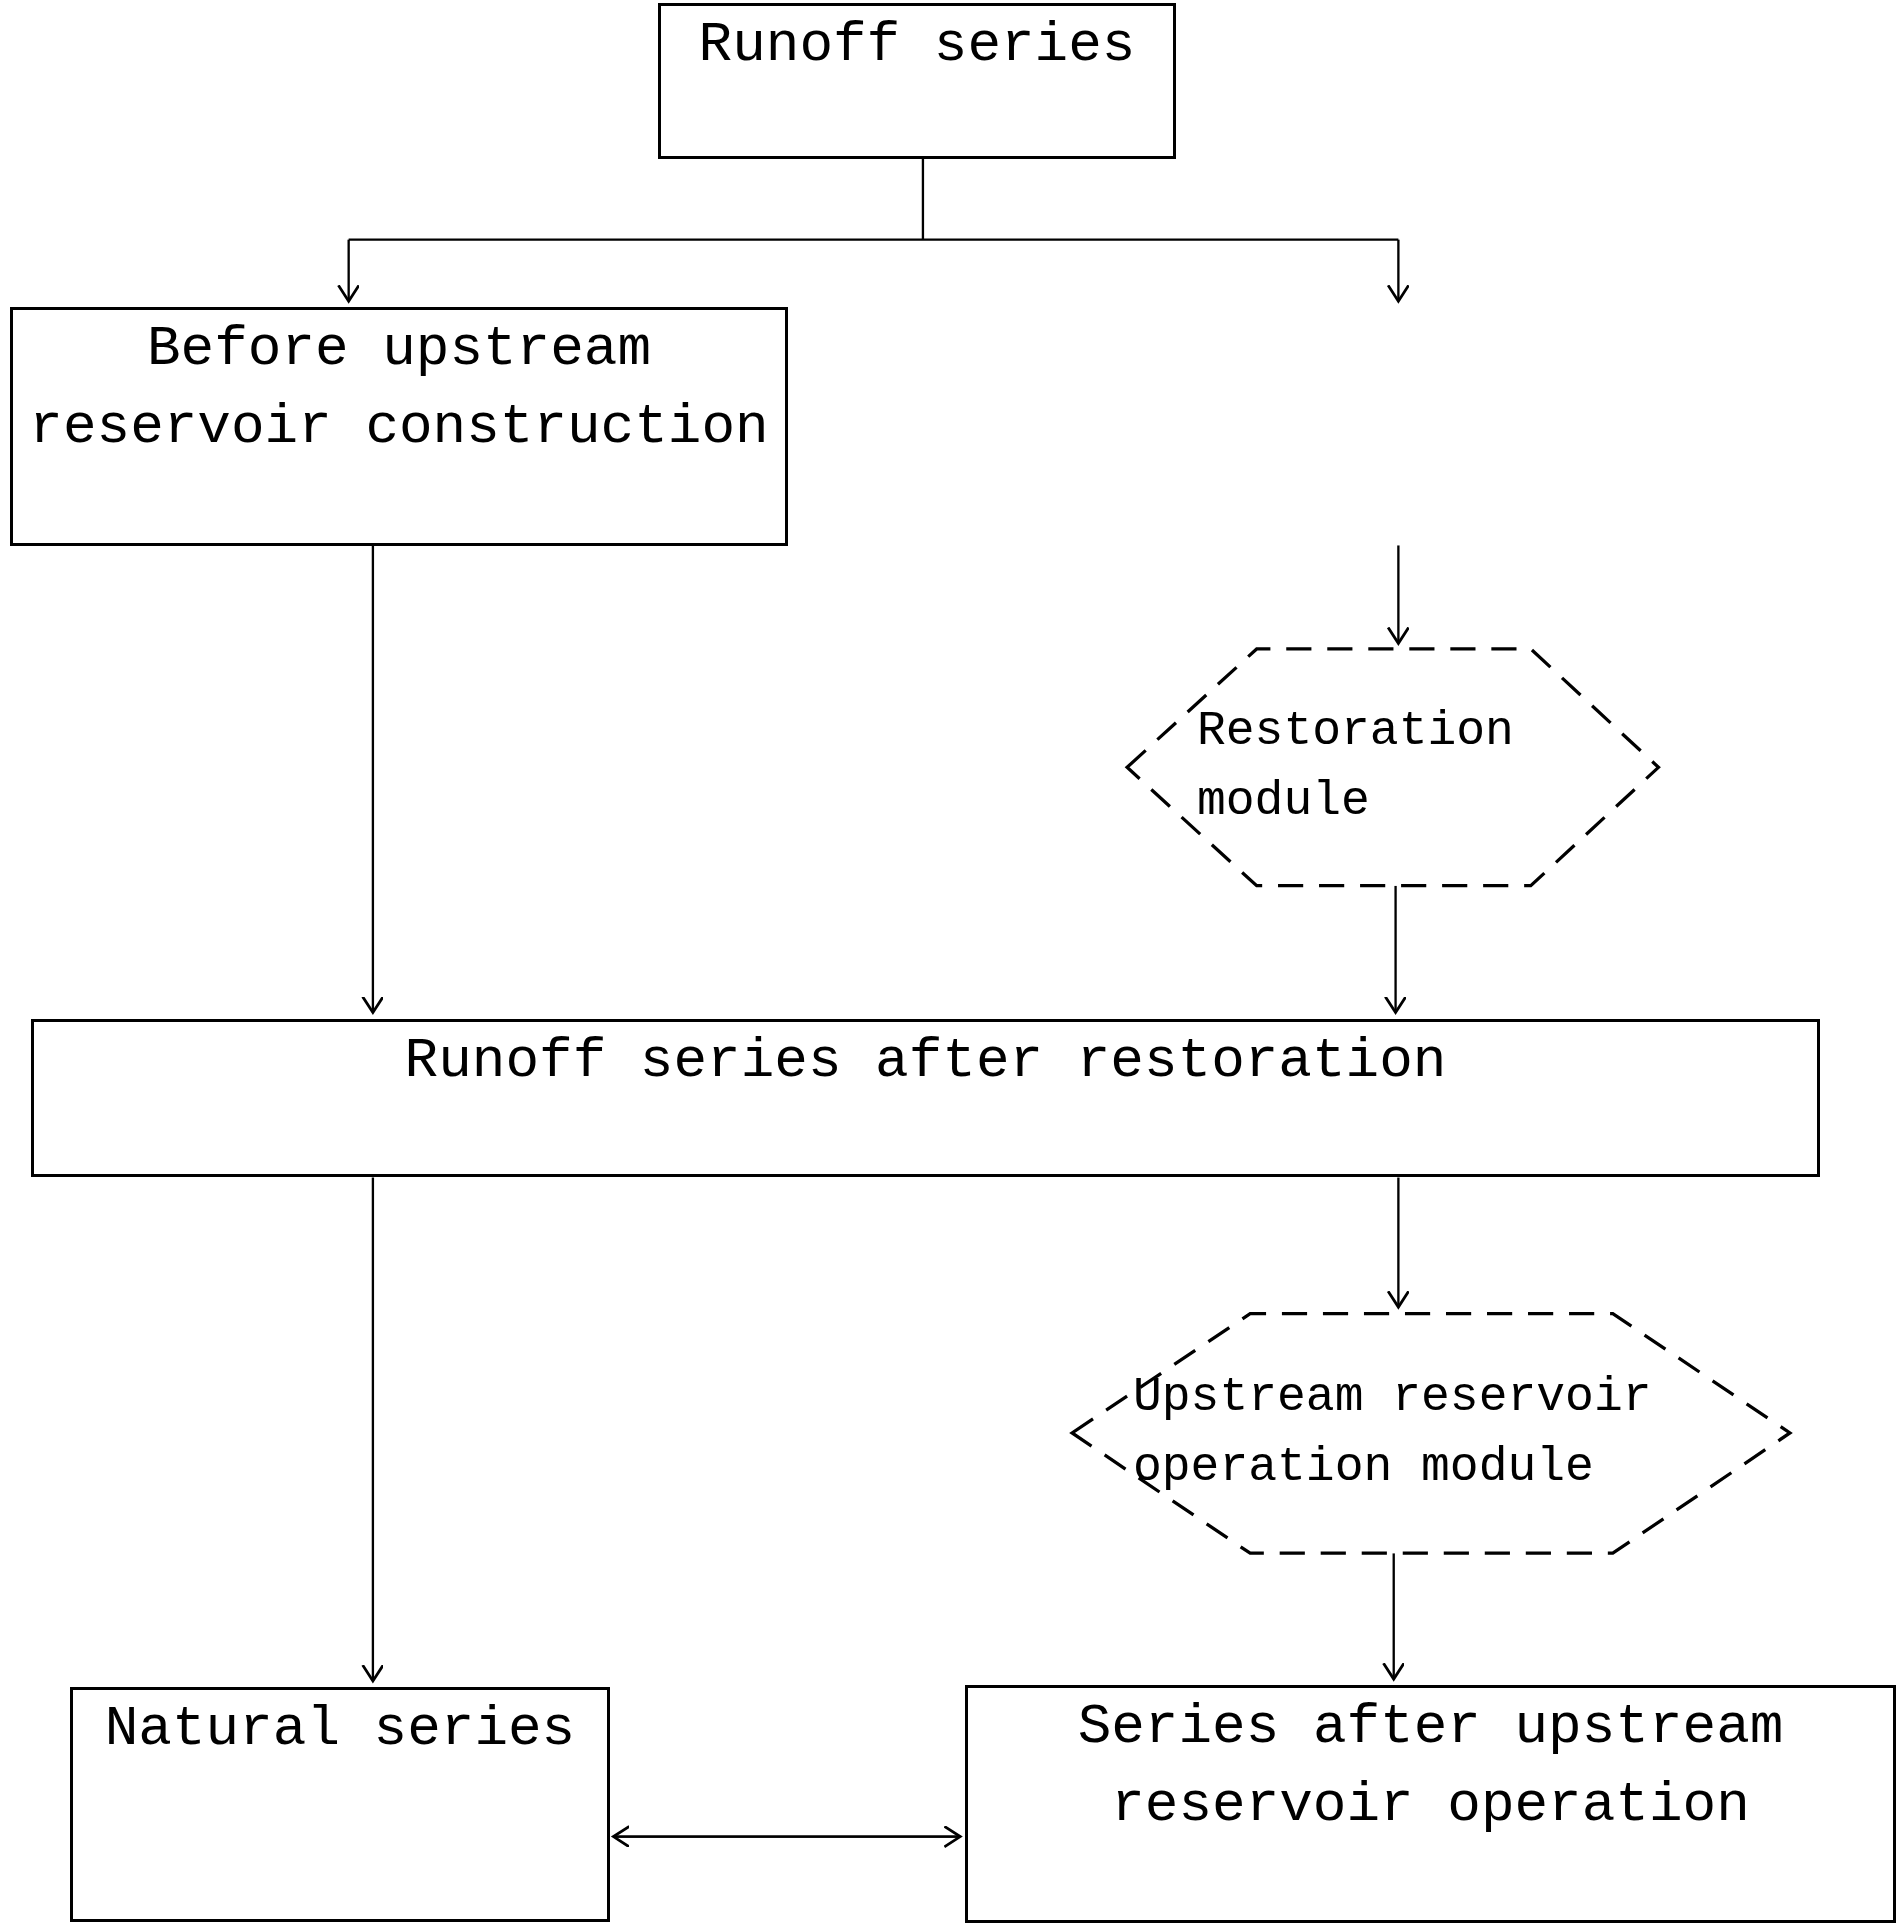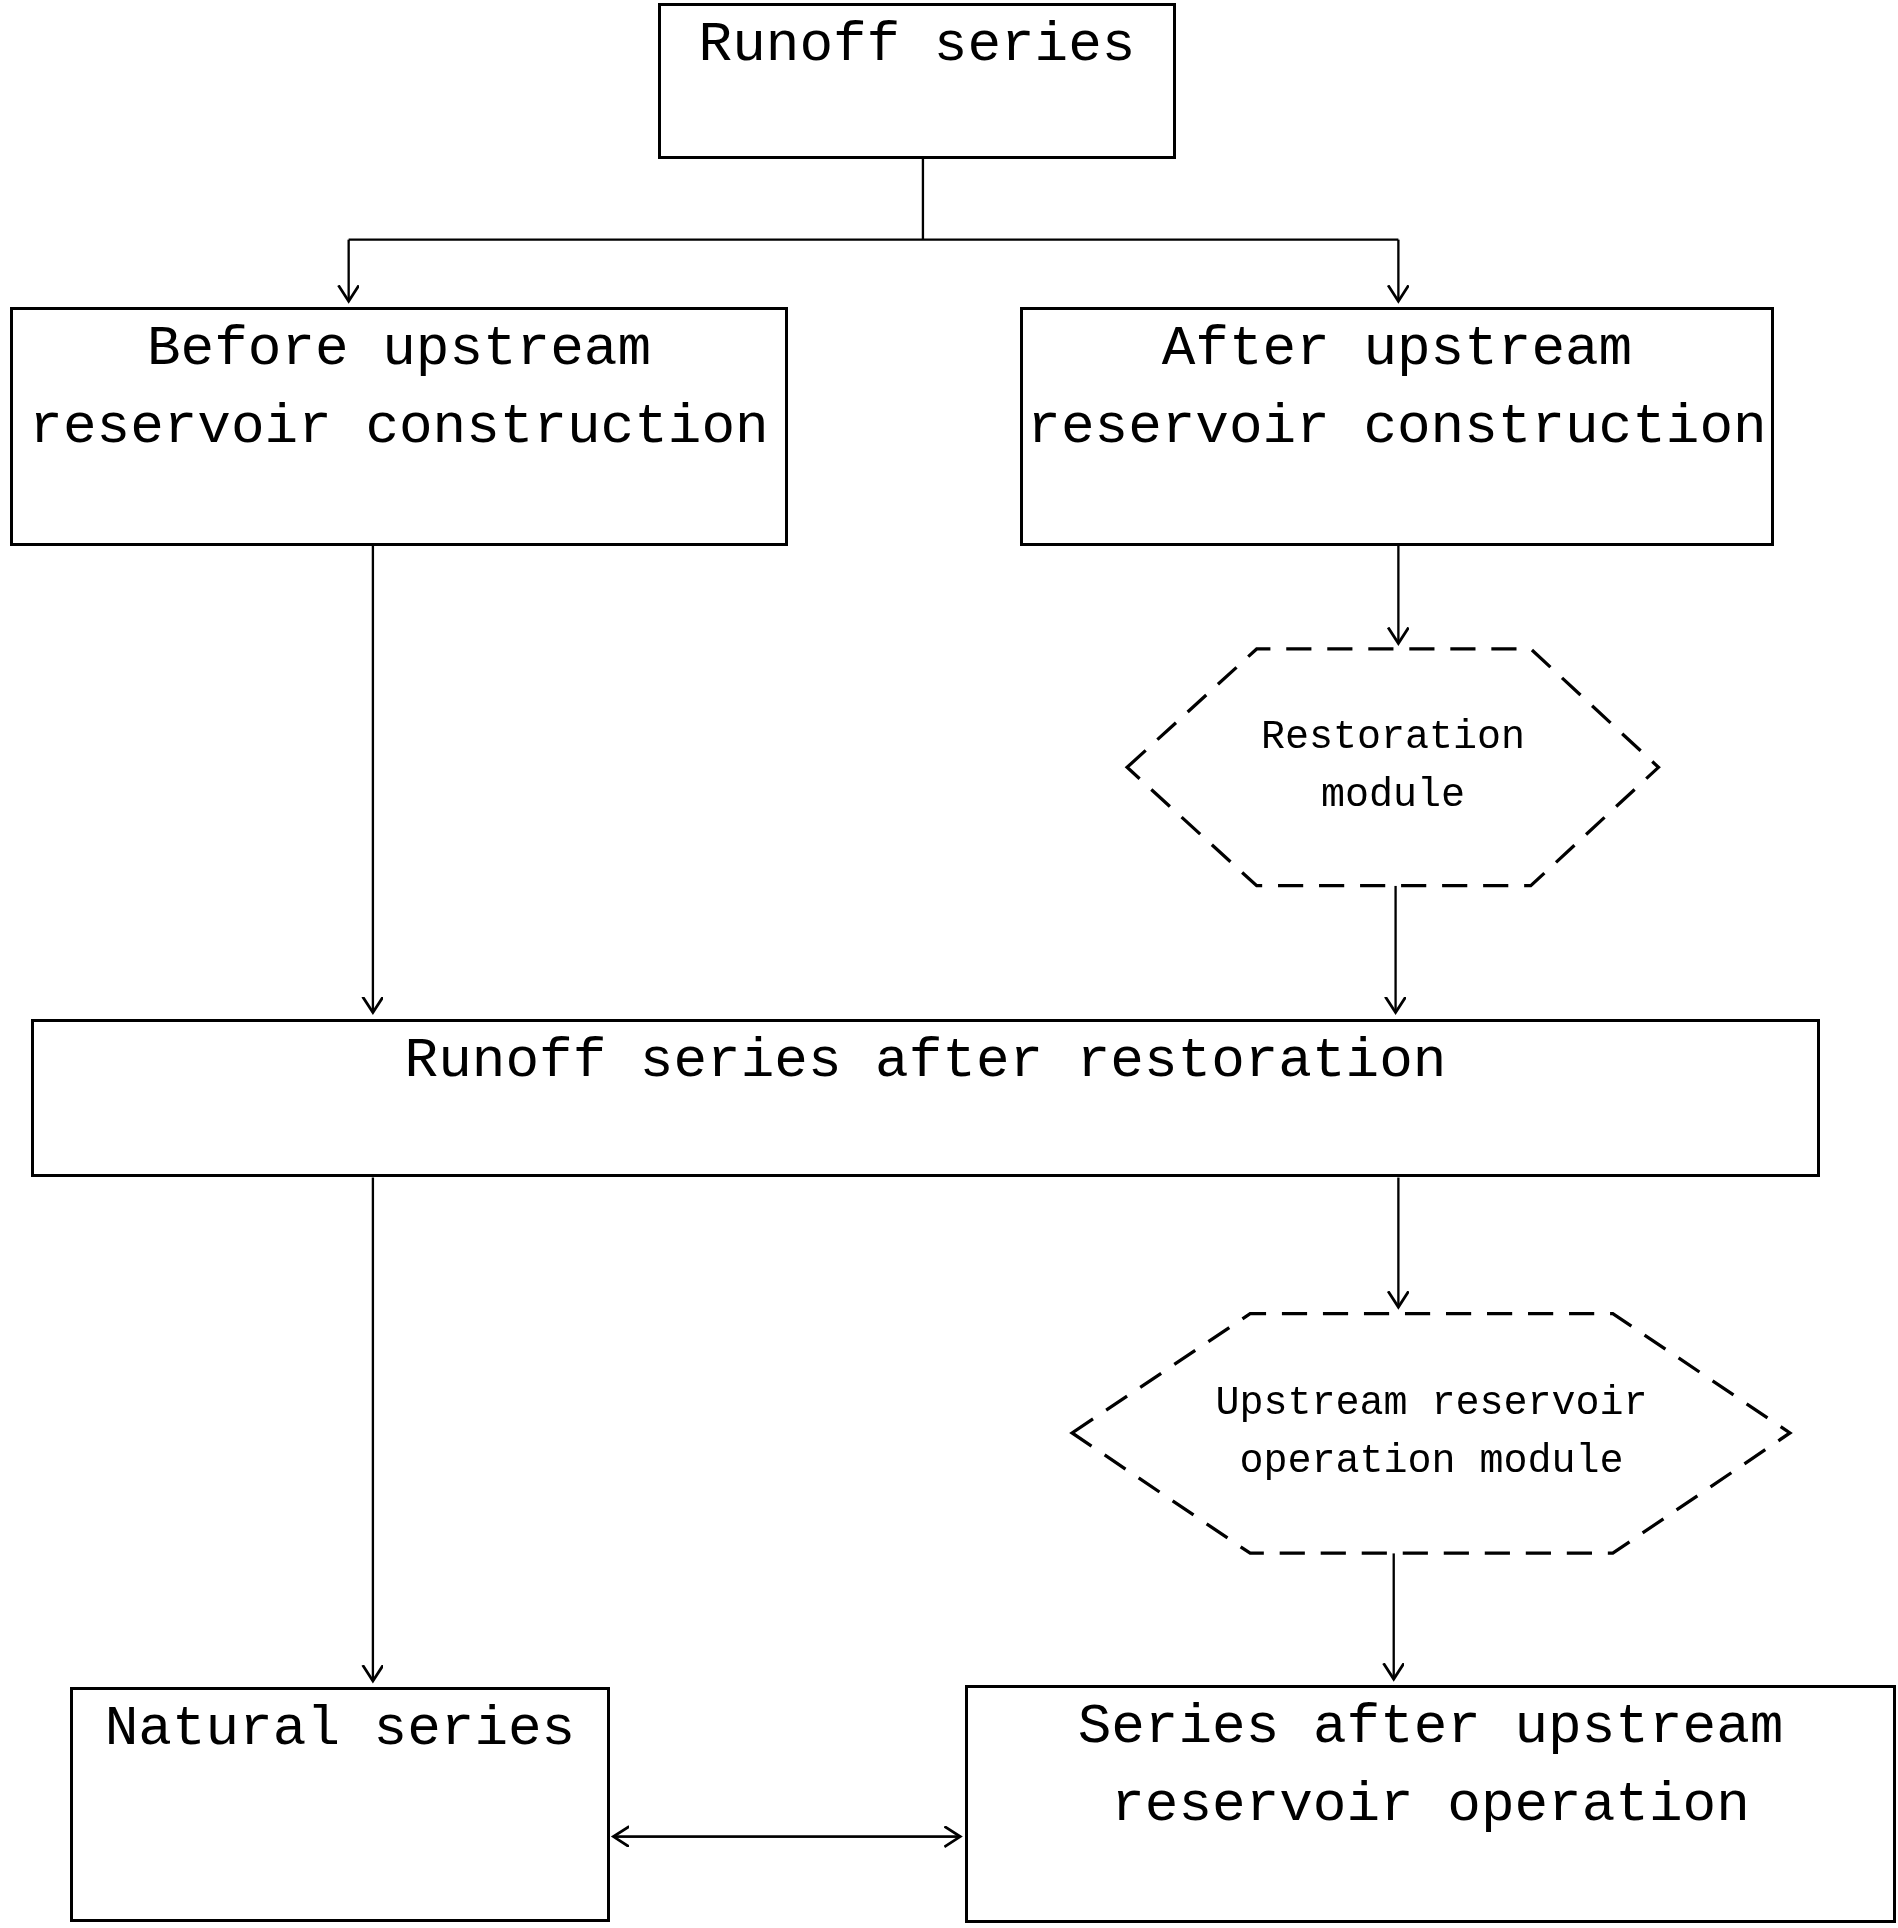--- a/index.html
+++ b/index.html
@@ -41,22 +41,21 @@
   .node-after-construction   { left: 1020px; top: 307px;  width: 754px;  height: 239px; }
   .node-after-restoration    { left: 31px;   top: 1019px; width: 1789px; height: 158px; }
   .node-natural-series       { left: 70px;   top: 1687px; width: 540px;  height: 235px; }
   .node-series-after-op      { left: 965px; top: 1685px; width: 931px;  height: 238px; }
 
   .hex-label {
     position: absolute;
     display: flex;
     align-items: center;
     justify-content: center;
-    text-align: center;
-    font-size: 40px;
+    font-size: 48px;
     line-height: 1.45;
     background: transparent;
   }
   .hex-label-restoration { left: 1197px; top: 674px;  width: 392px; height: 186px; }
   .hex-label-operation   { left: 1133px; top: 1340px; width: 597px; height: 186px; }
 
   .edge-label {
     position: absolute;
     left: 623px;
     top: 1671px;
@@ -106,23 +105,20 @@
   </svg>
 
   <div class="node node-runoff-series">
     <span>Runoff series</span>
   </div>
 
   <div class="node node-before-construction">
     <span>Before upstream reservoir construction</span>
   </div>
 
-  <div class="node node-after-construction">
-    <span>After upstream reservoir construction</span>
-  </div>
 
   <div class="node node-after-restoration">
     <span>Runoff series after restoration</span>
   </div>
 
   <div class="node node-series-after-op">
     <span>Series after upstream reservoir operation</span>
   </div>
 
   <div class="node node-natural-series">

